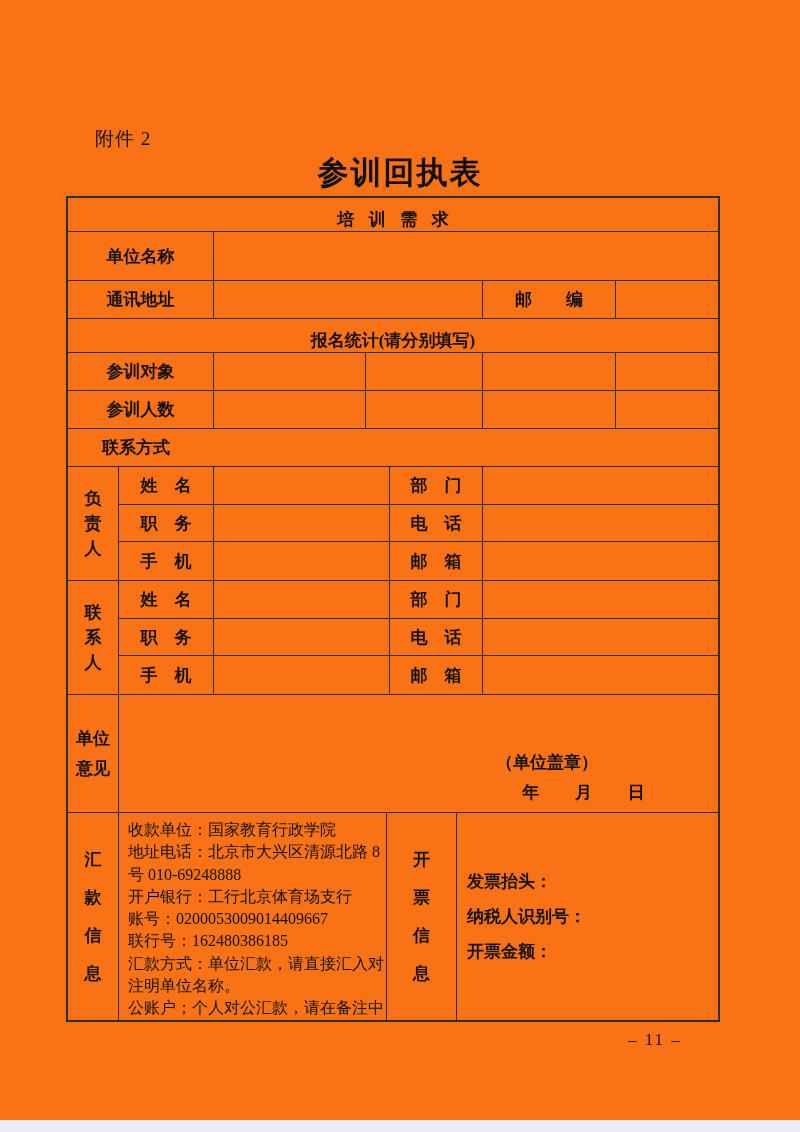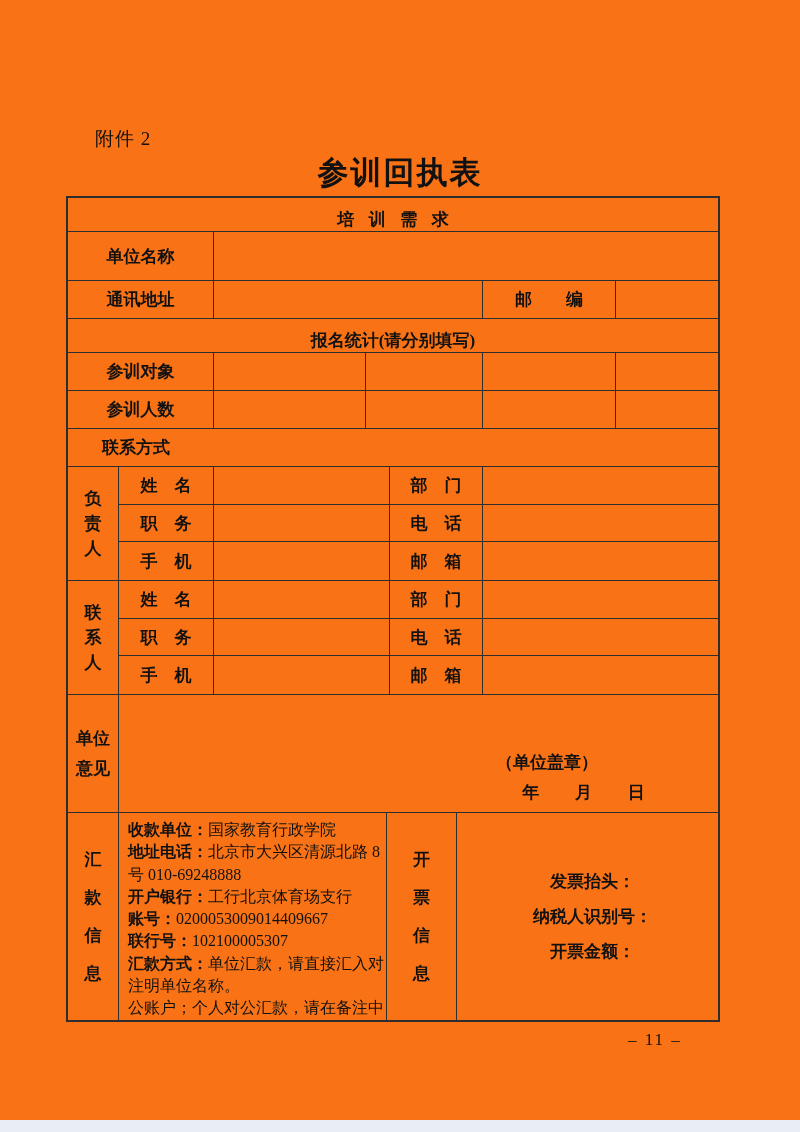--- a/index.html
+++ b/index.html
@@ -63,25 +63,25 @@
 
   .opinion-cell { position:relative; }
   .seal-note { position:absolute; right:120px; top:56px; }
   .date-line { position:absolute; right:64px; bottom:8px; letter-spacing:0.55em; }
 
   .remit {
     display:block; padding:6px 0 0 9px;
     font-size:16px; line-height:22.3px; white-space:nowrap; overflow:hidden;
     text-align:left;
   }
-  .remit-line b { font-weight:bold; }
+  .remit-line b { font-weight:normal; }
 
   .invoice {
     display:flex; flex-direction:column; justify-content:center;
-    align-items:center; padding-left:10px; row-gap:17px;
+    align-items:flex-start; padding-left:10px; row-gap:17px;
   }
   .invoice-line { font-weight:bold; line-height:18px; }
 
   .page-number {
     position:absolute; left:628px; top:1030px;
     font-size:17px; letter-spacing:2px;
   }
   .scan-strip {
     position:absolute; left:0; top:1120px; width:800px; height:12px;
     background:#e9eef4;
@@ -208,21 +208,21 @@
           <div class="remit-line"><b>收款单位：</b><span>国家教育行政学院</span></div>
 
           <div class="remit-line"><b>地址电话：</b><span>北京市大兴区清源北路 8</span></div>
 
           <div class="remit-line"><b></b><span>号 010-69248888</span></div>
 
           <div class="remit-line"><b>开户银行：</b><span>工行北京体育场支行</span></div>
 
           <div class="remit-line"><b>账号：</b><span>0200053009014409667</span></div>
 
-          <div class="remit-line"><b>联行号：</b><span>102100005307</span></div>
+          <div class="remit-line"><b>联行号：</b><span>162480386185</span></div>
 
           <div class="remit-line"><b>汇款方式：</b><span>单位汇款，请直接汇入对</span></div>
 
           <div class="remit-line"><b></b><span>注明单位名称。</span></div>
 
           <div class="remit-line"><b></b><span>公账户；个人对公汇款，请在备注中</span></div>
         </div>
       <div class="cell w70 vcell">
         <span class="vchars tall">开票信息</span>
       </div>

